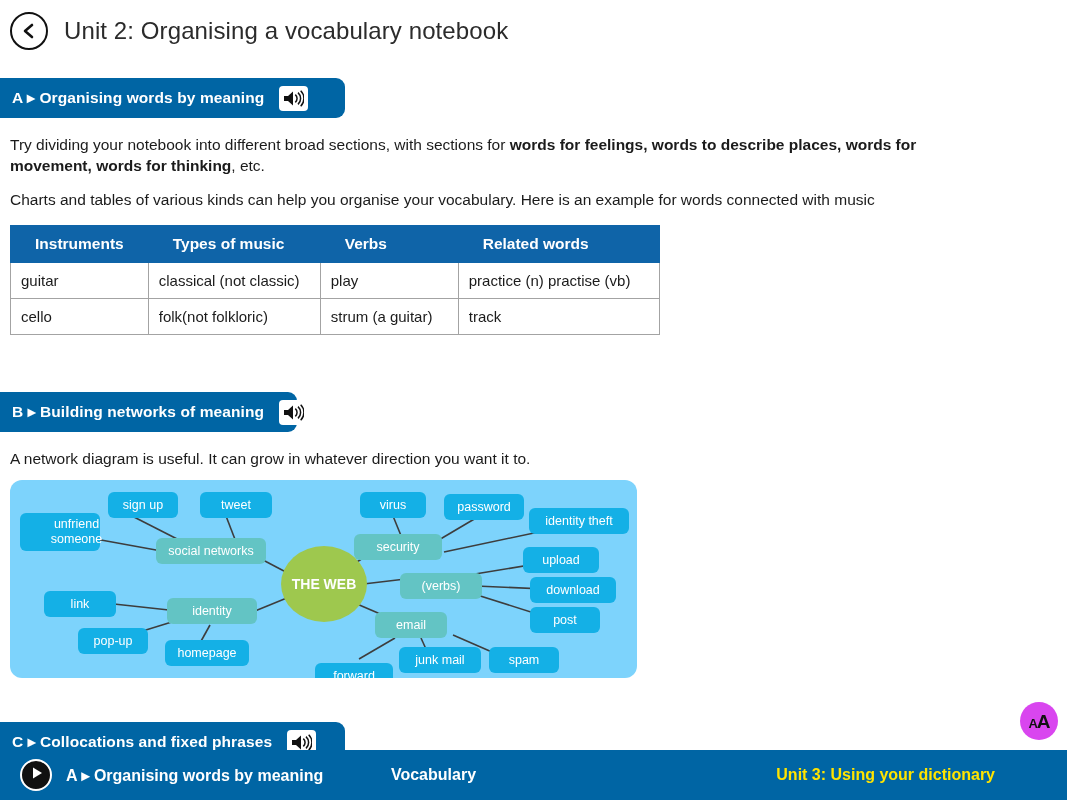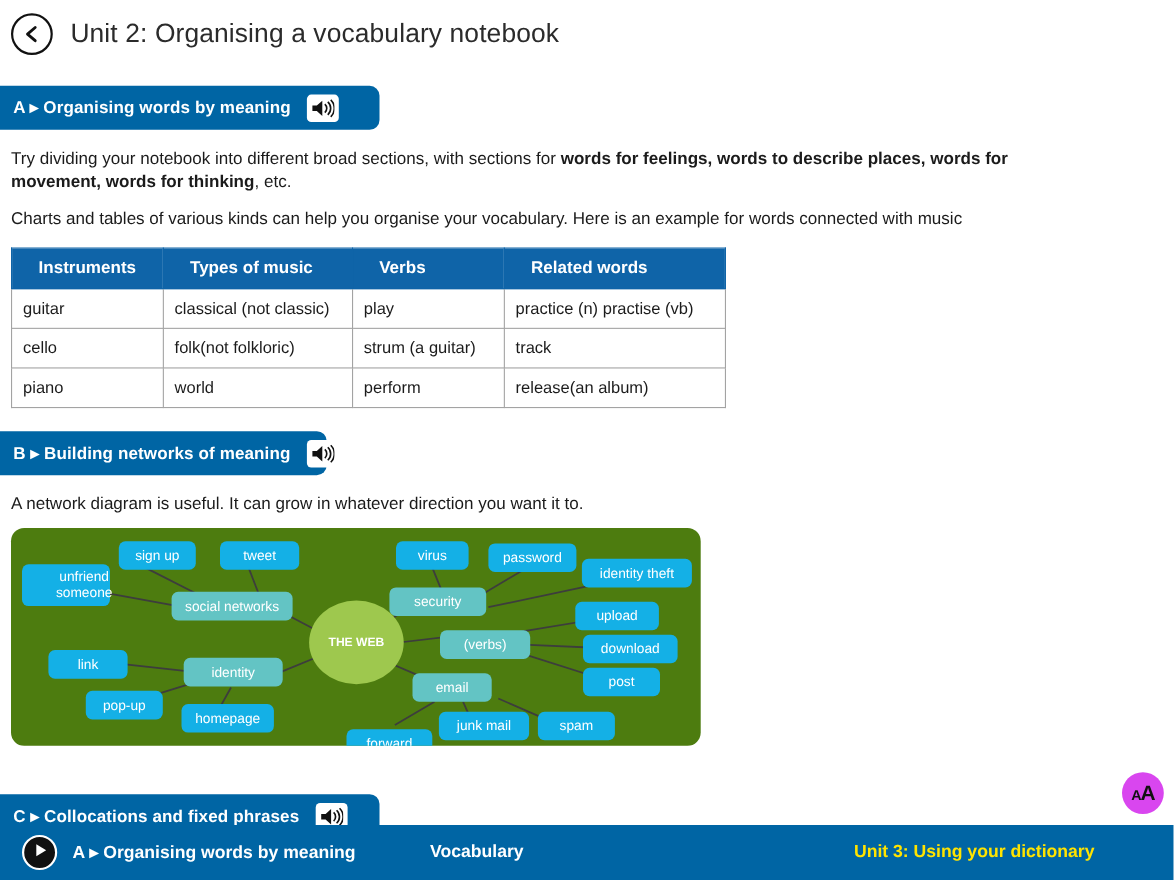--- a/index.html
+++ b/index.html
@@ -85,21 +85,21 @@
     text-align: left; padding: 9px 10px;
     border: 1px solid #a3a3a3;
     white-space: nowrap;
   }
 
   
   .diagram {
     position: absolute;
     left: 10px; top: 480px;
     width: 627px; height: 198px;
-    background: #4d7c0f;
+    background: #7dd3fc;
     border-radius: 12px;
     overflow: hidden;
   }
   .diagram svg.edges {
     position: absolute; left: 0; top: 0;
     width: 627px; height: 198px;
   }
   .node {
     position: absolute;
     border-radius: 6px;
@@ -112,21 +112,21 @@
     cursor: pointer;
     white-space: nowrap;
   }
   .node.leaf   { background: #14b0e6; }
   .node.branch { background: #63c4c4; }
   .node.two    { white-space: normal; line-height: 15px; }
   .hub {
     position: absolute;
     background: #9ec84e;
     border-radius: 50%;
-    color: #ffffff; font-weight: bold; font-size: 11px;
+    color: #ffffff; font-weight: bold; font-size: 14px;
     display: flex; align-items: center; justify-content: center;
     cursor: pointer;
   }
 
   
   .aa-btn {
     position: absolute;
     right: 9px; bottom: 60px;
     width: 38px; height: 38px;
     background: #d946ef; border-radius: 50%;
@@ -226,26 +226,20 @@
         <td>classical (not classic)</td>
         <td>play</td>
         <td>practice (n) practise (vb)</td>
       </tr>
       <tr>
         <td>cello</td>
         <td>folk(not folkloric)</td>
         <td>strum (a guitar)</td>
         <td>track</td>
       </tr>
-      <tr>
-        <td>piano</td>
-        <td>world</td>
-        <td>perform</td>
-        <td>release(an album)</td>
-      </tr>
     </tbody>
   </table>
 
   <div class="sec-bar" style="left:0; top:392px; width:297px;">
     <span class="sec-label">B ▸ Building networks of meaning</span>
     <span class="spk">
       <svg width="21" height="17" viewBox="0 0 21 17">
         <path d="M1,6 L5,6 L10,1.5 L10,15.5 L5,11 L1,11 Z" fill="#111"></path>
         <path d="M12.3,4.6 a5.2,5.2 0 0 1 0,7.8" fill="none" stroke="#111" stroke-width="1.5"></path>
         <path d="M15,2.6 a8,8 0 0 1 0,11.8" fill="none" stroke="#111" stroke-width="1.5"></path>

